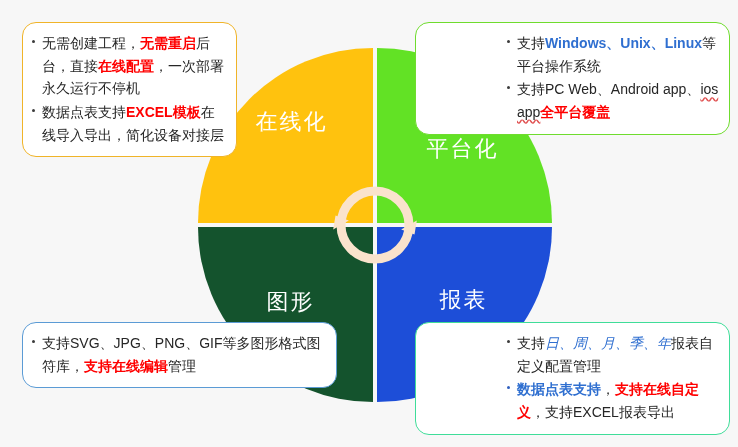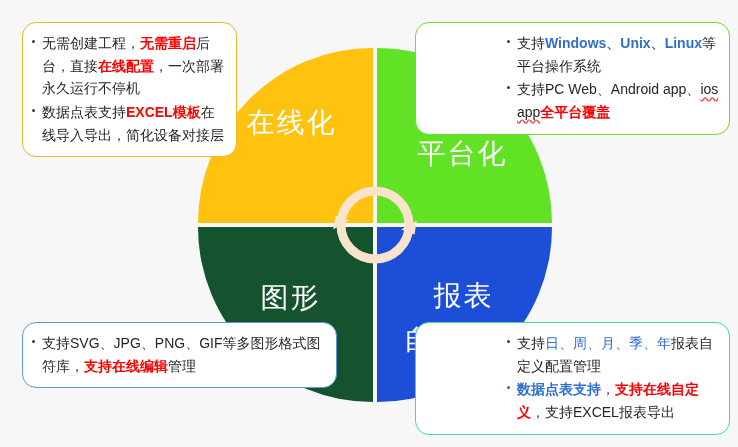--- a/index.html
+++ b/index.html
@@ -14,21 +14,21 @@
 
   
   .wheel{
     position:absolute;
     left:198px;top:48px;width:354px;height:354px;
   }
   .quad{
     position:absolute;width:175px;height:175px;
     display:flex;align-items:center;justify-content:center;
     color:#ffffff;
-    font-size:28px;
+    font-size:22px;
     line-height:1.55;
     text-align:center;
     letter-spacing:2px;
     box-sizing:border-box;
   }
   .quad span{display:block;white-space:pre-line;}
   .q-tl{left:0;top:0;border-radius:175px 0 0 0;}
   .q-tr{left:179px;top:0;border-radius:0 175px 0 0;}
   .q-bl{left:0;top:179px;border-radius:0 0 0 175px;}
   .q-br{left:179px;top:179px;border-radius:0 0 175px 0;}
@@ -72,21 +72,21 @@
 
   .box-tl{left:22px;top:22px;width:215px;border-color:#f0b429;}
   .box-tr{left:415px;top:22px;width:315px;border-color:#6fdc2e;text-align:left;}
   .box-tr ul{padding-left:82px;}
   .box-bl{left:22px;top:322px;width:315px;border-color:#5b9bd5;}
   .box-br{left:415px;top:322px;width:315px;border-color:#3fdd99;}
   .box-br ul{padding-left:82px;}
 
   .r{color:#ff0000;font-weight:bold;}
   .b{color:#2f6fd0;font-weight:bold;}
-  .bn{color:#2f6fd0;}
+  .bn{color:#2f6fd0;font-style:italic;}
 
   .sq{ text-decoration:underline; text-decoration-style:wavy;
        text-decoration-color:#e05050; text-underline-offset:2px; }
 </style>
 </head>
 <body>
 
 <div id="stage">
 
   <div class="wheel">

